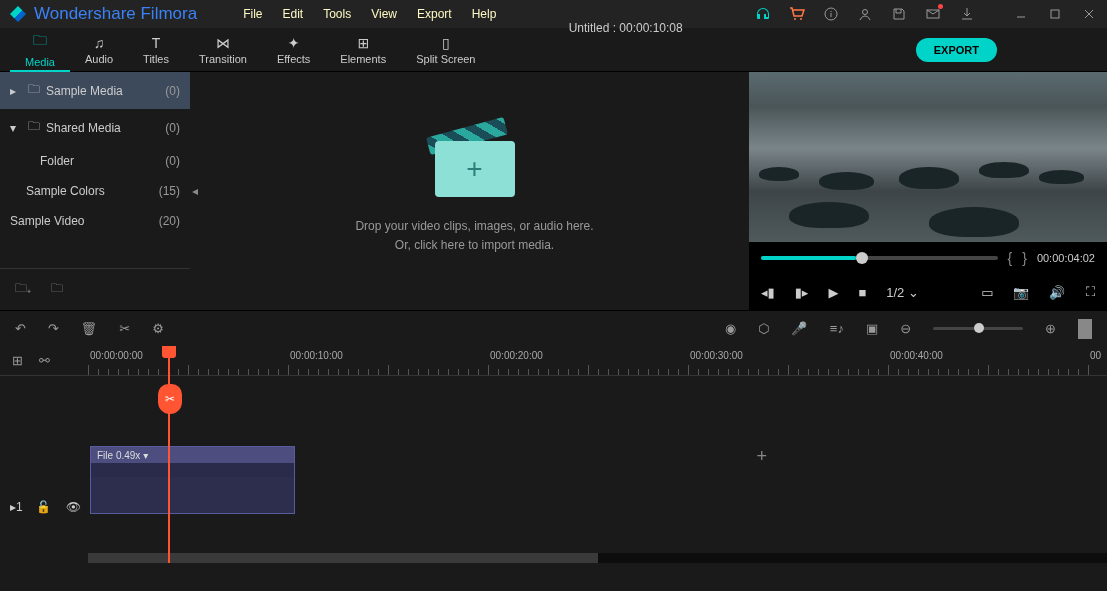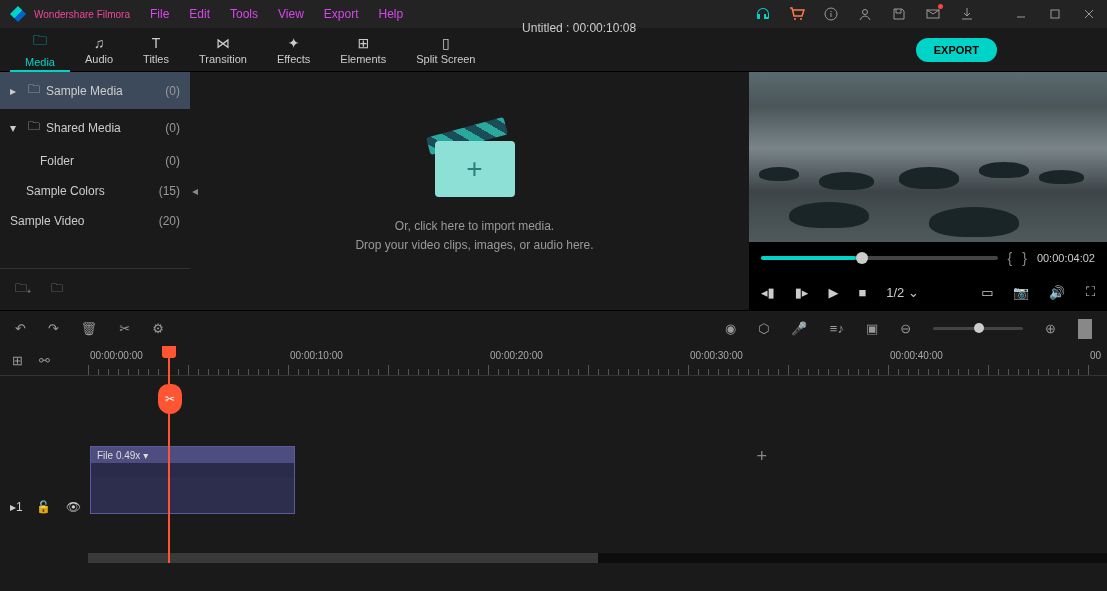--- a/index.html
+++ b/index.html
@@ -1,23 +1,23 @@
 <!DOCTYPE html>
 <html><head>
 <meta charset="utf-8">
 <style>
 * { margin: 0; padding: 0; box-sizing: border-box; font-family: Arial, sans-serif; }
 body { background: #1a1a1a; color: #ccc; width: 1107px; height: 591px; overflow: hidden; font-size: 12px; }
 
 
 .titlebar { height: 28px; background: #232323; display: flex; align-items: center; padding: 0 10px; }
 .logo { width: 16px; height: 16px; background: linear-gradient(135deg, #00d4c8 50%, #0066cc 50%); clip-path: polygon(50% 0, 100% 50%, 50% 100%, 0 50%); margin-right: 8px; }
-.app-name { color: #ec4899; font-size: 10px; margin-right: 20px; }
+.app-name { color: #3b82f6; font-size: 17px; margin-right: 46px; }
 .menu-items { display: flex; gap: 20px; }
-.menu-item { color: #d946ef; font-size: 12px; cursor: pointer; }
+.menu-item { color: #fef9c3; font-size: 12px; cursor: pointer; }
 .titlebar-center { flex: 1; text-align: center; color: #ccc; font-size: 12px; margin-top: 28px; }
 .titlebar-right { display: flex; gap: 18px; align-items: center; }
 .tb-icon { width: 16px; height: 16px; display: flex; align-items: center; justify-content: center; cursor: pointer; color: #999; }
 .tb-icon.teal { color: #00d4c8; }
 .tb-icon.orange { color: #ff7a45; }
 .notif-dot { position: relative; }
 .notif-dot::after { content: ''; position: absolute; top: -2px; right: -2px; width: 5px; height: 5px; background: #ff4444; border-radius: 50%; }
 .win-controls { display: flex; gap: 18px; margin-left: 20px; }
 
 
@@ -250,22 +250,22 @@
 
   <div class="collapse-handle">◂</div>
 
   <div class="content">
     <div class="content-body">
       <div class="clapper">
         <div class="clapper-top"></div>
         <div class="clapper-body">+</div>
       </div>
       <div class="drop-text">
+        <div>Drop your video clips, images, or audio here.</div>
         <div>Or, click here to import media.</div>
-        <div>Drop your video clips, images, or audio here.</div>
       </div>
     </div>
   </div>
 
   <div class="preview">
     <div class="preview-video">
       <div class="island" style="left:10px;top:95px;width:40px;height:14px"></div>
       <div class="island" style="left:70px;top:100px;width:55px;height:18px"></div>
       <div class="island" style="left:150px;top:95px;width:60px;height:22px"></div>
       <div class="island" style="left:230px;top:90px;width:50px;height:16px"></div>

